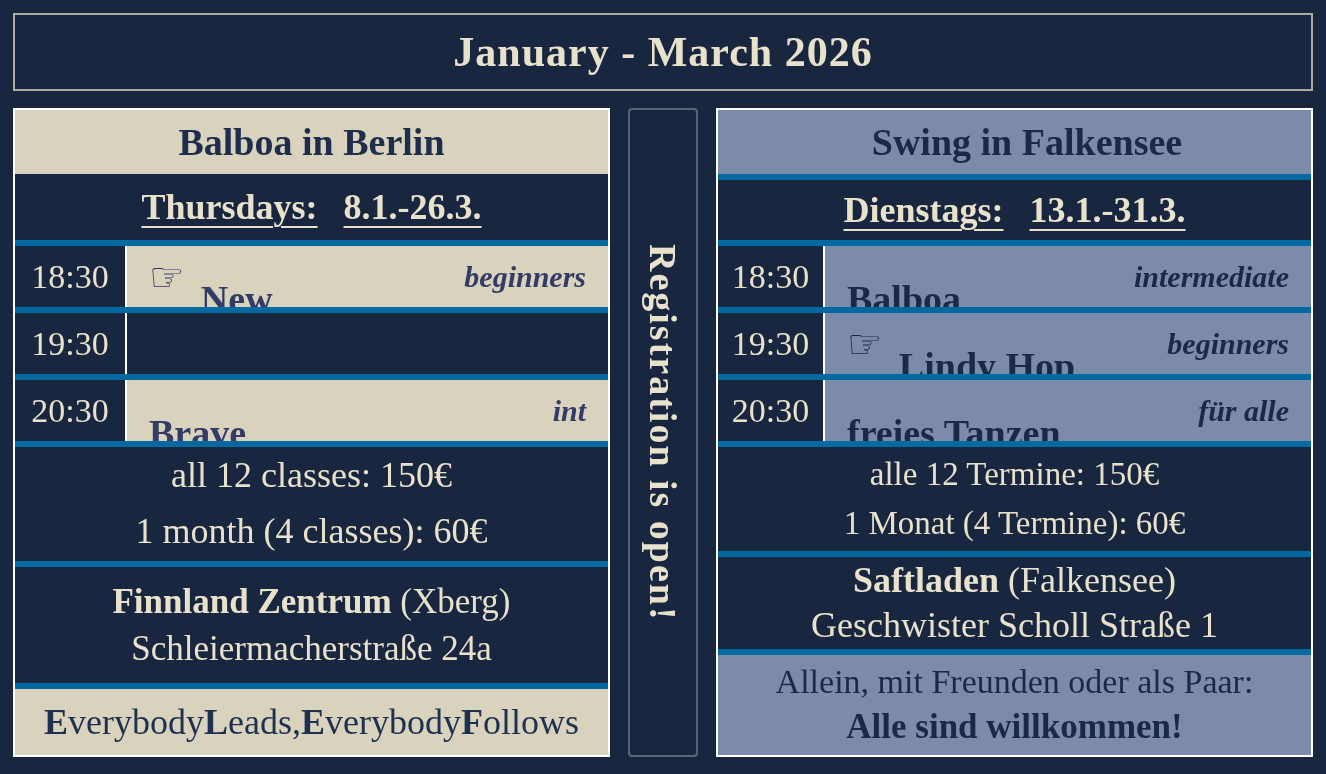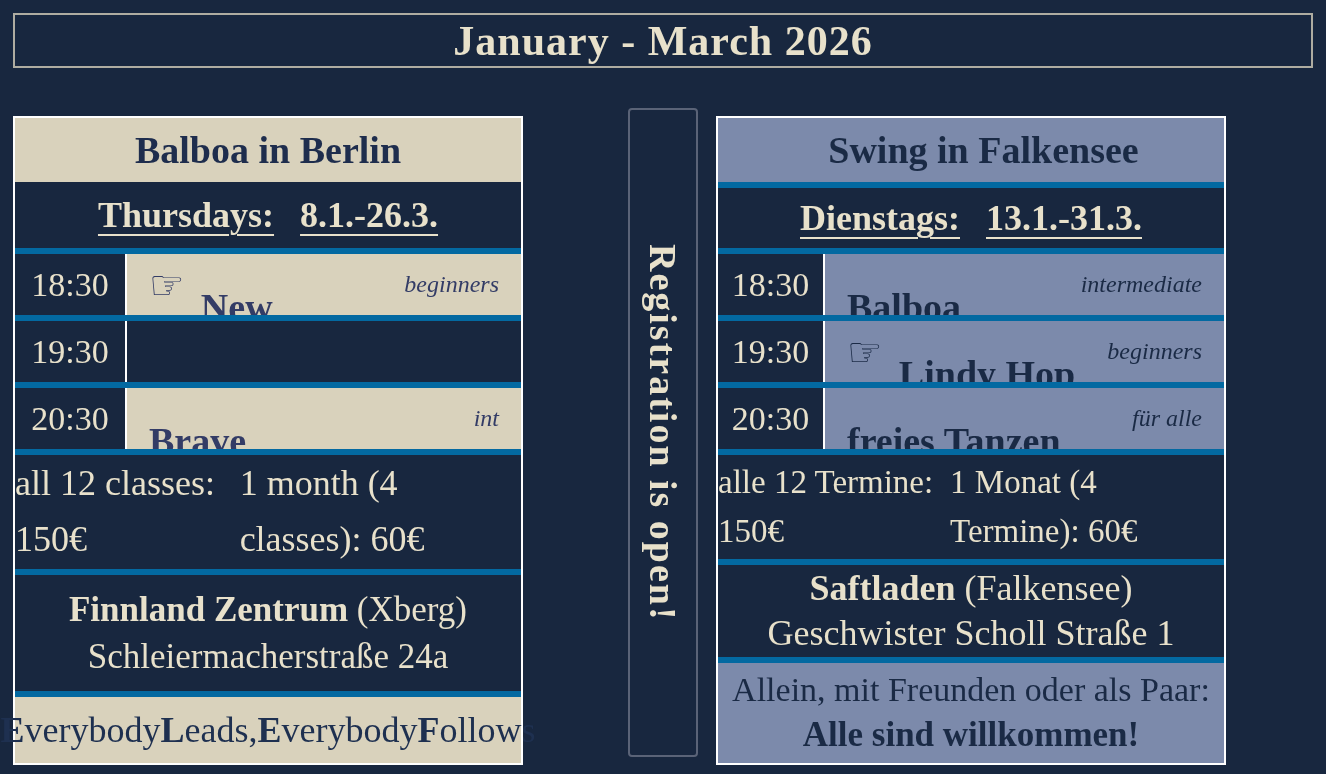--- a/index.html
+++ b/index.html
@@ -6,29 +6,29 @@
   html,body { width:1326px; height:774px; }
   body {
     position:relative;
     background:#18273f;
     font-family:"Liberation Serif","DejaVu Serif",serif;
     overflow:hidden;
   }
 
   
   .top-banner {
-    position:absolute; left:13px; top:13px; width:1300px; height:55px;
+    position:absolute; left:13px; top:13px; width:1300px; height:78px;
     border:2px solid #aeaca1;
     display:flex; align-items:center; justify-content:center;
   }
   .title { font-size:42px; font-weight:bold; color:#e8e1cb; letter-spacing:1px; }
 
   
   .panel {
-    position:absolute; top:116px; height:649px; width:510px;
+    position:absolute; top:108px; height:649px; width:597px;
     display:flex; flex-direction:column;
     border:2px solid #ffffff;
   }
   .panel-left  { left:13px;  }
   .panel-right { left:716px; }
 
   .sec { flex:0 0 auto; display:flex; align-items:center; justify-content:center; }
   .lined { border-top:6px solid #0369a1; }
 
   .sec-header { height:64px; font-size:38px; font-weight:bold; }
@@ -49,23 +49,23 @@
     display:flex; align-items:center; justify-content:center;
     border-right:2px solid #ffffff;
   }
   .panel-right .time-cell { flex:0 0 107px; }
   .content-cell { flex:1; display:flex; align-items:center; padding:0 22px; }
   .panel-left  .content-cell { background:#d9d2bc; color:#333c66; }
   .panel-right .content-cell { background:#7c8aab; color:#1a2a45; }
   .pointer-icon { font-size:40px; margin-right:16px; font-family:"DejaVu Sans","Liberation Sans",sans-serif; line-height:1; }
   .pointer-icon:empty { margin:0; }
   .class-name { font-size:38px; font-weight:bold; white-space:nowrap;margin-top:44px; }
-  .level { margin-left:auto; font-style:italic; font-weight:400; font-size:24px; white-space:nowrap; }
+  .level { margin-left:auto; font-style:italic; font-weight:700; font-size:30px; white-space:nowrap; }
 
-  .sec-prices { height:120px; background:#18273f; color:#e8e1cb; }
+  .sec-prices { height:120px; background:#18273f; flex-direction:column; color:#e8e1cb; }
   .panel-left  .sec-prices { font-size:36px; line-height:1.55; }
   .panel-right .sec-prices { height:110px; font-size:33px; line-height:1.5; }
 
   .sec-venue { height:122px; background:#18273f; flex-direction:column; color:#e8e1cb; font-size:35px; line-height:1.35; }
   .panel-right .sec-venue { height:98px; font-size:36px; line-height:1.25; }
   .venue-name { font-weight:bold; }
 
   .sec-tagline { flex:1 1 auto; background:#d9d2bc; color:#1e3050; font-size:36px; }
   .sec-tagline b { font-weight:bold; }
 

